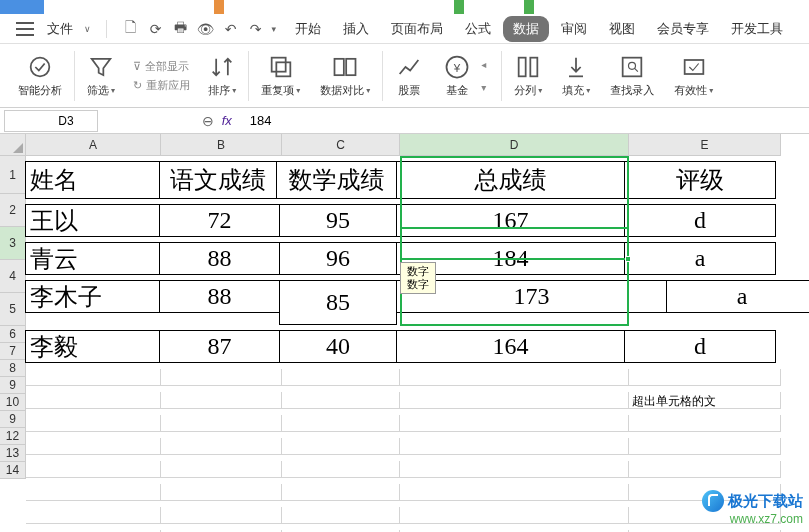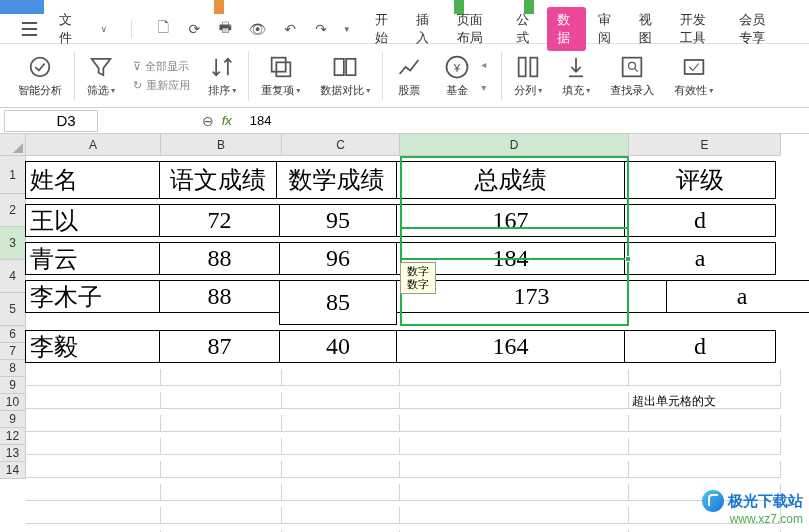--- a/index.html
+++ b/index.html
@@ -7,47 +7,47 @@
 
 
 .titlebar { height: 14px; background: #fff; display: flex; }
 .titlebar .tab { height: 14px; }
 .titlebar .tab.blue { width: 44px; background: #4a90e2; }
 .titlebar .tab.orange { width: 10px; background: #e89040; margin-left: 170px; }
 .titlebar .tab.green { width: 10px; background: #4caf50; margin-left: 230px; }
 .titlebar .tab.green2 { width: 10px; background: #4caf50; margin-left: 60px; }
 
 
-.menurow { height: 30px; display: flex; align-items: center; padding: 0 22px; border-bottom: 1px solid #e0e0e0; gap: 16px; }
+.menurow { height: 30px; display: flex; align-items: center; padding: 0 16px; border-bottom: 1px solid #e0e0e0; gap: 7px; }
 .ham { width: 18px; height: 14px; display: flex; flex-direction: column; justify-content: space-between; margin-right: 6px; }
 .ham span { height: 2px; background: #555; }
 .menurow .file { font-size: 13px; color: #333; margin-right: 4px; }
 .menurow .drop { font-size: 9px; color: #666; }
 .vsep { width: 1px; height: 18px; background: #ddd; margin: 0 8px; }
 .tool-icon { width: 18px; height: 18px; display: flex; align-items: center; justify-content: center; color: #555; font-size: 14px; }
 .menu-tabs { display: flex; margin-left: auto; gap: 2px; }
 .menu-tabs span { padding: 4px 10px; font-size: 13px; color: #333; cursor: pointer; }
-.menu-tabs span.active { background: #ec4899; color: #fff; border-radius: 3px; }
+.menu-tabs span.active { background: #737373; color: #fff; border-radius: 9px; }
 
 
 .ribbon { height: 64px; display: flex; align-items: center; padding: 4px 8px; border-bottom: 1px solid #d0d0d0; gap: 0; }
 .rgroup { display: flex; flex-direction: column; align-items: center; justify-content: center; padding: 0 10px; height: 58px; }
 .rgroup .ricon { width: 28px; height: 28px; display: flex; align-items: center; justify-content: center; color: #444; }
 .rgroup .rlabel { font-size: 11px; color: #333; margin-top: 2px; display: flex; align-items: center; gap: 2px; }
 .rgroup .rlabel .dd { font-size: 8px; color: #666; }
 .rsep { width: 1px; height: 50px; background: #e0e0e0; margin: 0 2px; }
 .rstack { display: flex; flex-direction: column; justify-content: center; gap: 4px; padding: 0 8px; font-size: 11px; color: #888; }
 .rstack div { display: flex; align-items: center; gap: 4px; }
 
 
 .fbar { height: 26px; display: flex; align-items: center; border-bottom: 1px solid #d0d0d0; }
-.namebox { width: 94px; height: 22px; border: 1px solid #ccc; margin: 16px 4px; display: flex; align-items: center; justify-content: center; font-size: 15px; background: #fff; padding-left: 30px; }
+.namebox { width: 94px; height: 22px; border: 1px solid #ccc; margin: 16px 4px; display: flex; align-items: center; justify-content: center; font-size: 12px; background: #fff; padding-left: 30px; }
 .fxarea { display: flex; align-items: center; margin-left: 100px; gap: 8px; }
 .fxarea .zoom { font-size: 14px; color: #666; }
-.fxarea .fx { font-style: italic; font-size: 13px; color: #4d7c0f; }
+.fxarea .fx { font-style: italic; font-size: 13px; color: #4c1d95; }
 .fxarea .val { font-size: 13px; margin-left: 10px; }
 
 
 .sheet { position: relative; }
 .corner { position: absolute; left: 0; top: 0; width: 26px; height: 22px; background: #e8e8e8; border-right: 1px solid #ccc; border-bottom: 1px solid #ccc; }
 .corner::after { content: ''; position: absolute; right: 2px; bottom: 2px; border: 5px solid transparent; border-right-color: #aaa; border-bottom-color: #aaa; }
 .colheads { position: absolute; left: 26px; top: 0; height: 22px; display: flex; }
 .colheads div { height: 22px; background: #e8e8e8; border-right: 1px solid #ccc; border-bottom: 1px solid #ccc; display: flex; align-items: center; justify-content: center; font-size: 12px; color: #333; }
 .colheads div.sel { background: #d0e8d0; }
 .rowheads { position: absolute; left: 0; top: 22px; width: 26px; }
@@ -107,22 +107,22 @@
   <div class="tool-icon">↷</div>
   <span class="drop">▾</span>
   <div class="menu-tabs">
     <span>开始</span>
     <span>插入</span>
     <span>页面布局</span>
     <span>公式</span>
     <span class="active">数据</span>
     <span>审阅</span>
     <span>视图</span>
+    <span>会员专享</span>
     <span>开发工具</span>
-    <span>会员专享</span>
   </div>
 </div>
 
 <div class="ribbon">
   <div class="rgroup">
     <div class="ricon">
         <svg viewBox="0 0 24 24">
           <circle cx="12" cy="12" r="8" fill="none" stroke="#555" stroke-width="1.5"></circle>
           <path d="M8 12l3 3 5-6" fill="none" stroke="#555" stroke-width="1.5"></path>
         </svg>

